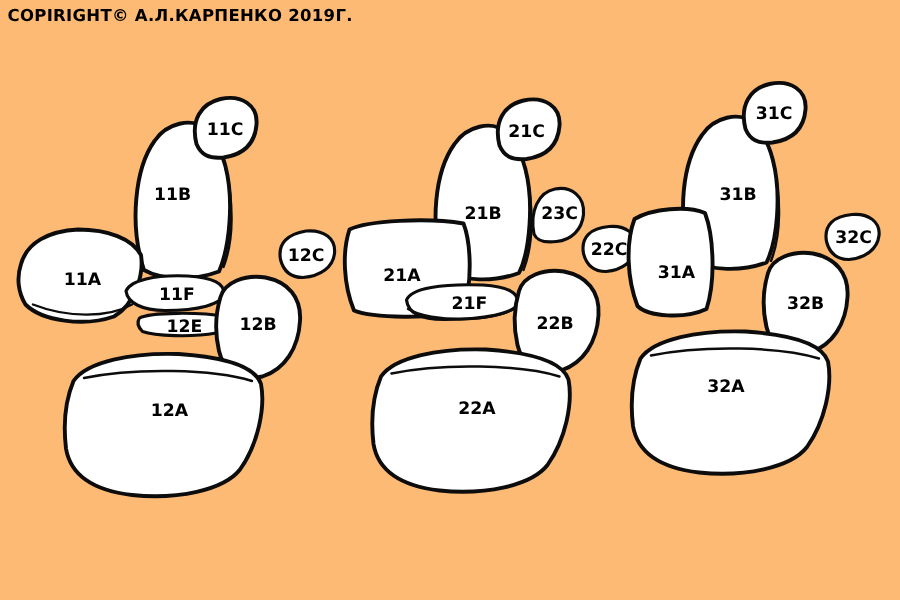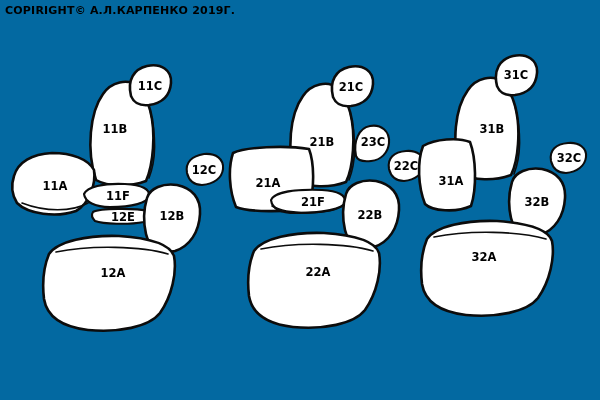--- a/index.html
+++ b/index.html
@@ -1,17 +1,17 @@
 <!DOCTYPE html>
 <html><head>
 <meta charset="utf-8">
 <style>
   html,body{margin:0;padding:0;background:#ffffff;}
   body{width:600px;height:400px;font-family:"DejaVu Sans",sans-serif;}
-  .stage{position:relative;width:600px;height:400px;background:#0369a1;overflow:hidden;}
+  .stage{position:relative;width:600px;height:400px;background:#fdba74;overflow:hidden;}
   .copyright{position:absolute;top:4px;left:5px;font-size:11px;font-weight:bold;color:#000;letter-spacing:.2px;}
   svg{position:absolute;top:0;left:0;}
   .part{fill:#ffffff;stroke:#0c0c0c;stroke-width:2.6;stroke-linejoin:round;stroke-linecap:round;}
   .part.thin{stroke-width:2.1;}
   .sketch{fill:none;stroke:#0c0c0c;stroke-width:1.6;stroke-linecap:round;}
   .lbl{font-family:"DejaVu Sans",sans-serif;font-size:11.5px;font-weight:bold;fill:#000;text-anchor:middle;}
 </style>
 </head>
 <body>
 

